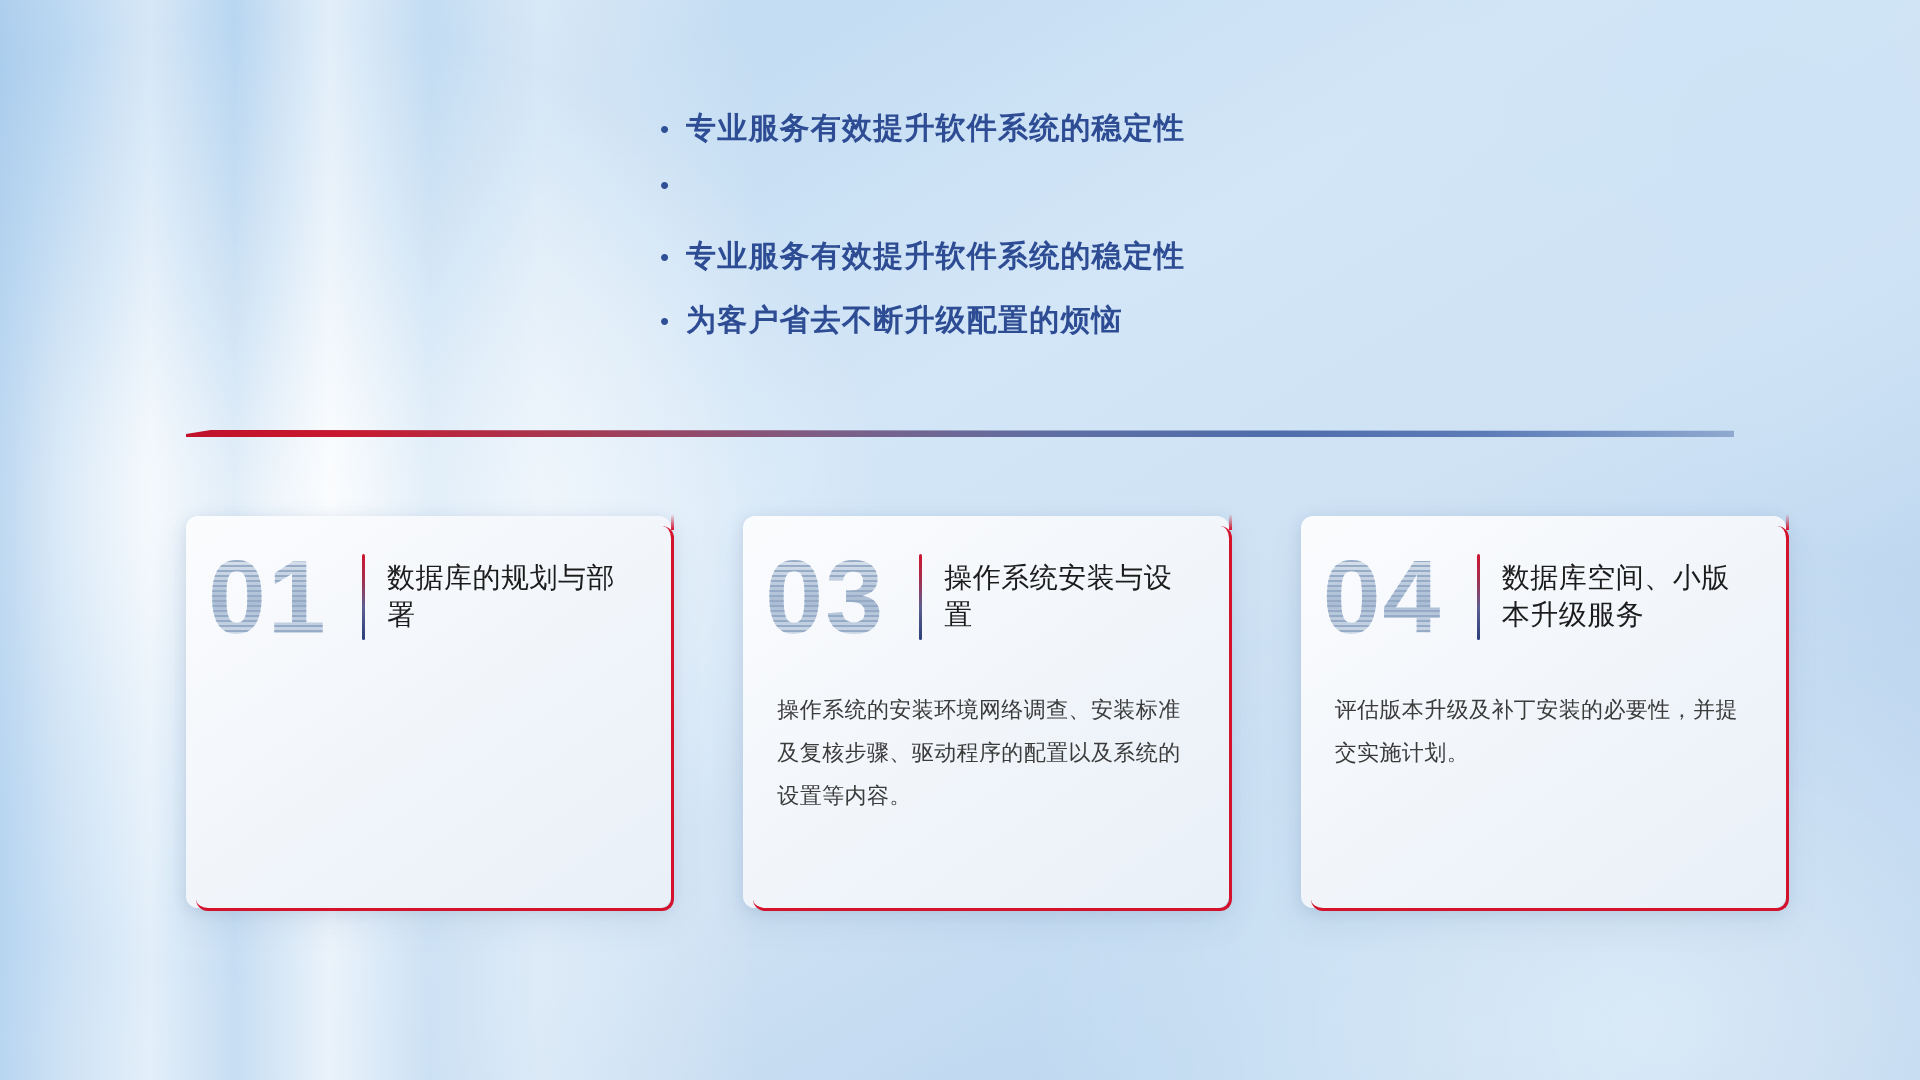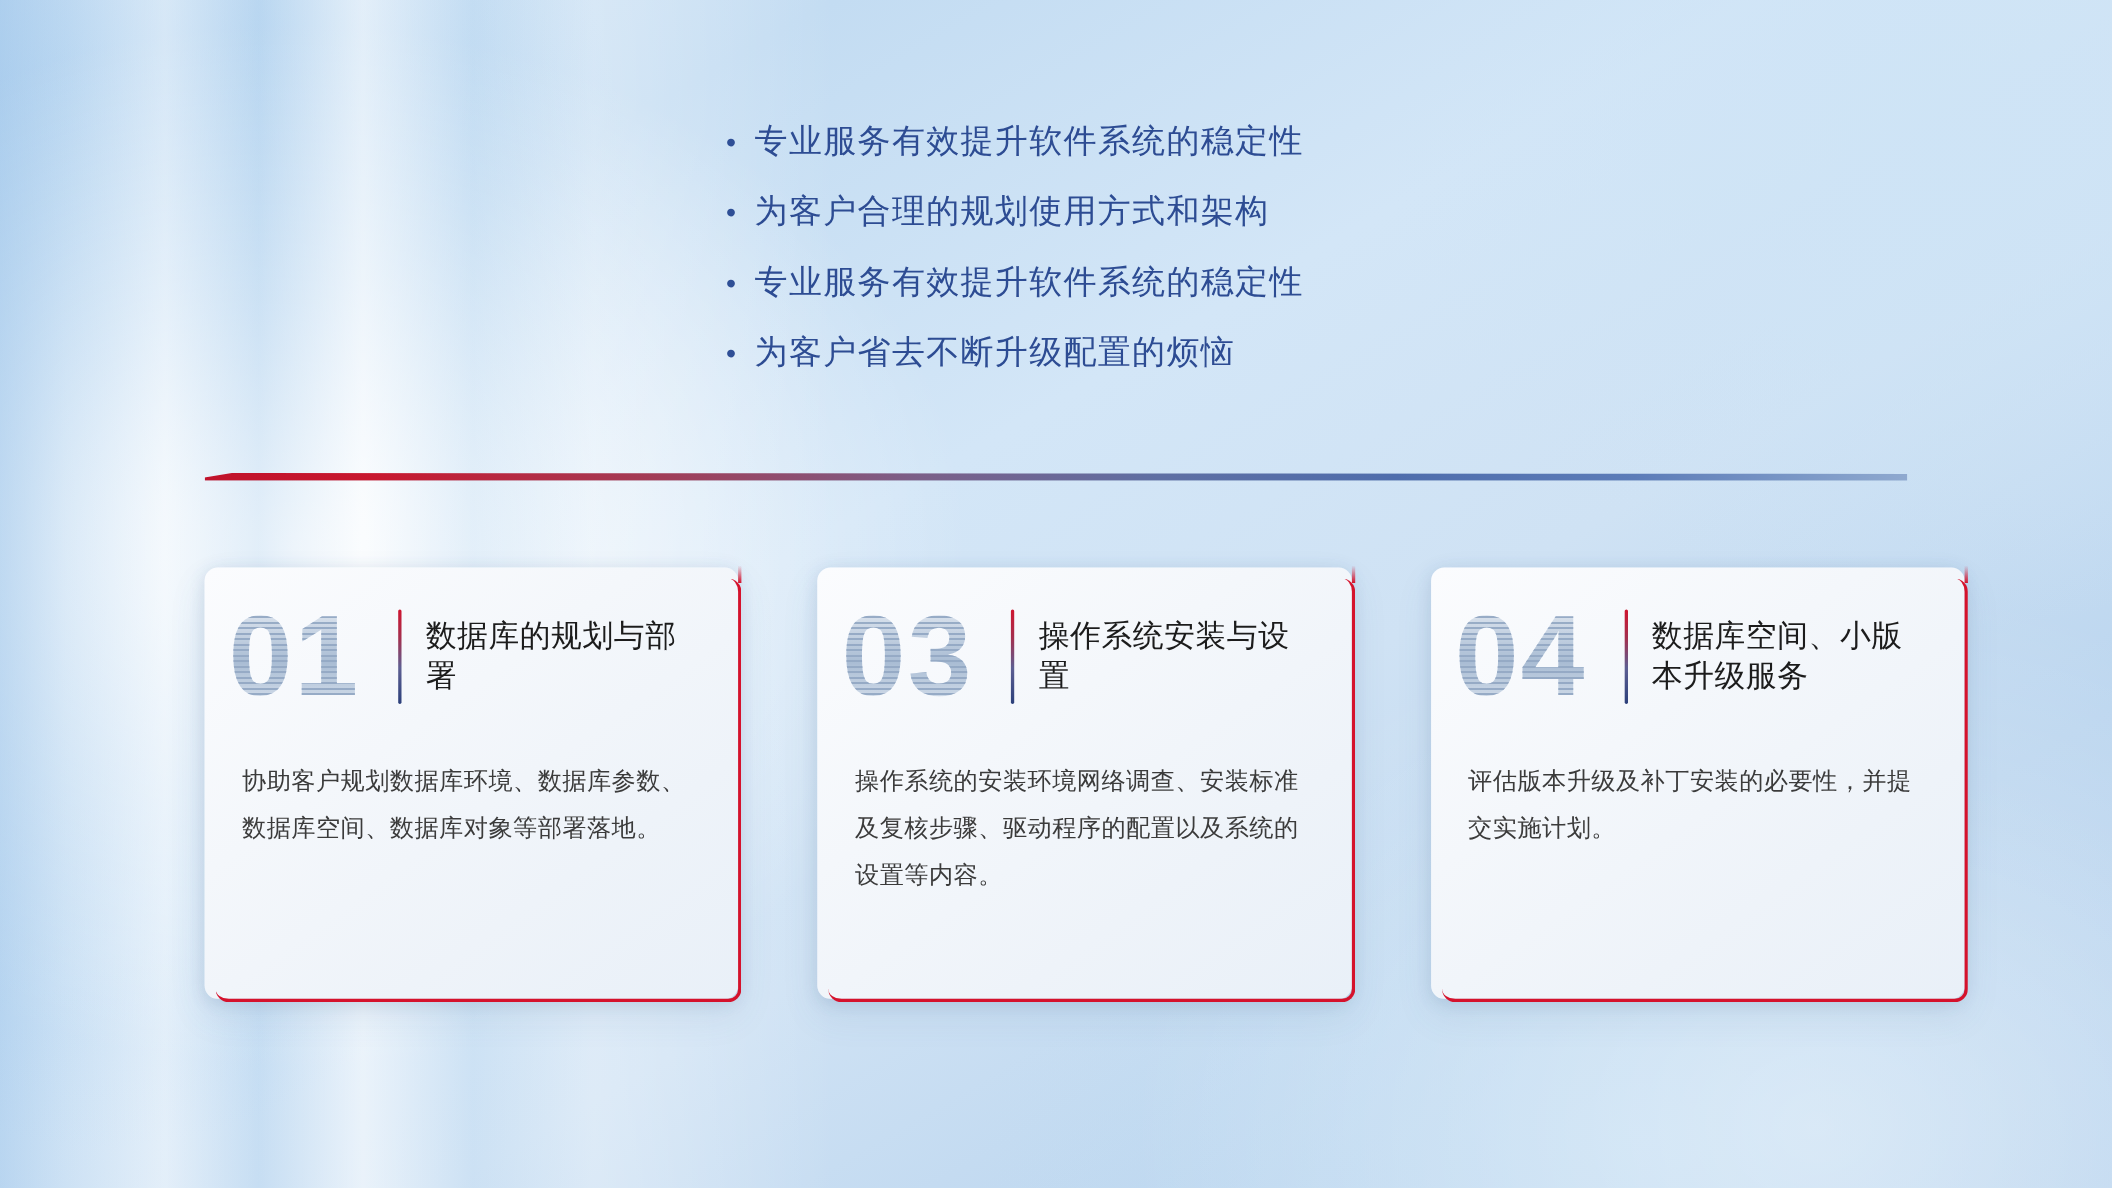--- a/index.html
+++ b/index.html
@@ -68,21 +68,21 @@
     flex: 0 0 26px;
     color: #2f4f96;
     font-size: 26px;
     line-height: 1;
     text-align: left;
   }
   .bullet-text {
     font-size: 30px;
     letter-spacing: 1.2px;
     color: #2d4c93;
-    font-weight: 400;
+    font-weight: 700;
     white-space: nowrap;
   }
 
   
   .divider-wrap {
     position: absolute;
     left: 186px;
     top: 430px;
     width: 1548px;
     height: 16px;
@@ -216,21 +216,20 @@
 
   <div class="bullet-list">
 
     <div class="bullet-row">
       <span class="bullet-dot">•</span>
       <span class="bullet-text">专业服务有效提升软件系统的稳定性</span>
     </div>
 
     <div class="bullet-row">
       <span class="bullet-dot">•</span>
-      <span class="bullet-text">为客户合理的规划使用方式和架构</span>
     </div>
 
     <div class="bullet-row">
       <span class="bullet-dot">•</span>
       <span class="bullet-text">专业服务有效提升软件系统的稳定性</span>
     </div>
 
     <div class="bullet-row">
       <span class="bullet-dot">•</span>
       <span class="bullet-text">为客户省去不断升级配置的烦恼</span>
@@ -245,21 +244,20 @@
   <div class="cards">
 
     <div class="card">
       <div class="card-edge"></div>
       <div class="card-edge-top"></div>
       <div class="card-head">
         <div class="card-number">01</div>
         <div class="card-divider"></div>
         <div class="card-title">数据库的规划与部署</div>
       </div>
-      <div class="card-body">协助客户规划数据库环境、数据库参数、数据库空间、数据库对象等部署落地。</div>
     </div>
 
     <div class="card">
       <div class="card-edge"></div>
       <div class="card-edge-top"></div>
       <div class="card-head">
         <div class="card-number">03</div>
         <div class="card-divider"></div>
         <div class="card-title">操作系统安装与设置</div>
       </div>

